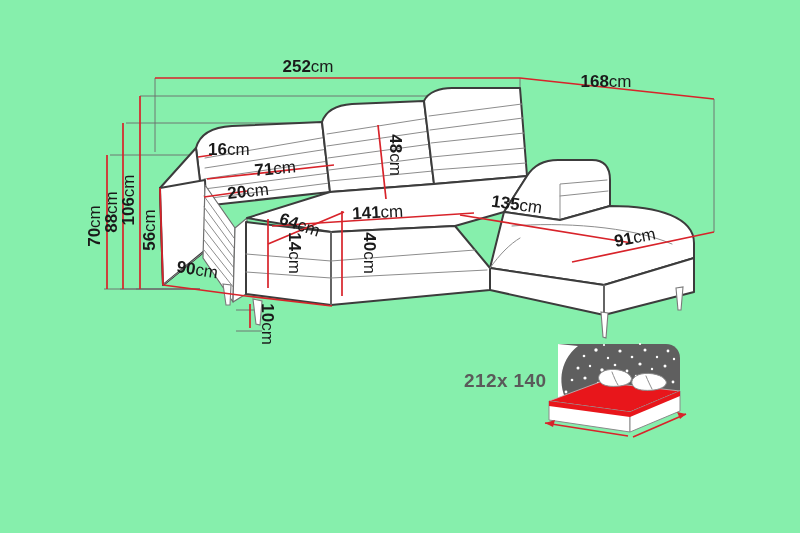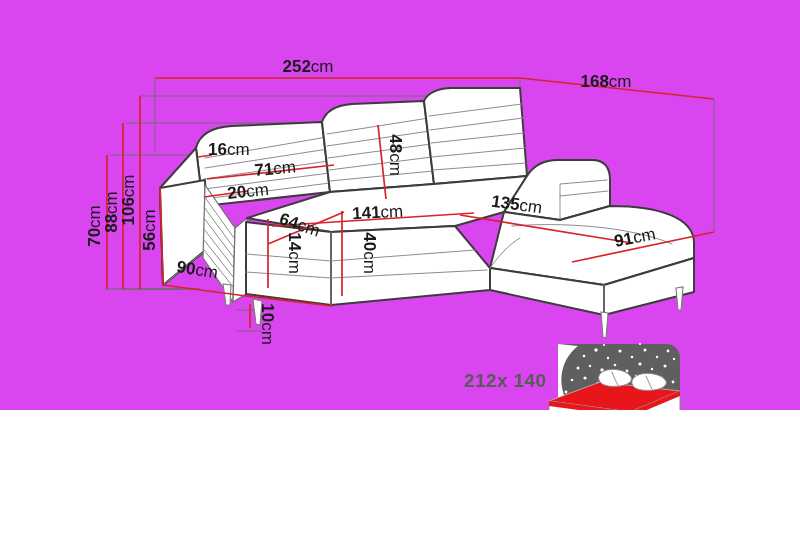--- a/index.html
+++ b/index.html
@@ -7,22 +7,22 @@
     margin: 0;
     padding: 0;
     background: #ffffff;
   }
   body {
     font-family: "Liberation Sans", "DejaVu Sans", sans-serif;
   }
   #stage {
     position: relative;
     width: 800px;
-    height: 410px;
-    background: #d946ef;
+    height: 533px;
+    background: #86efac;
     overflow: hidden;
     text-decoration: underline;
   }
   #stage svg {
     position: absolute;
     top: 0;
     left: 0;
     width: 800px;
     height: 533px;
   }

